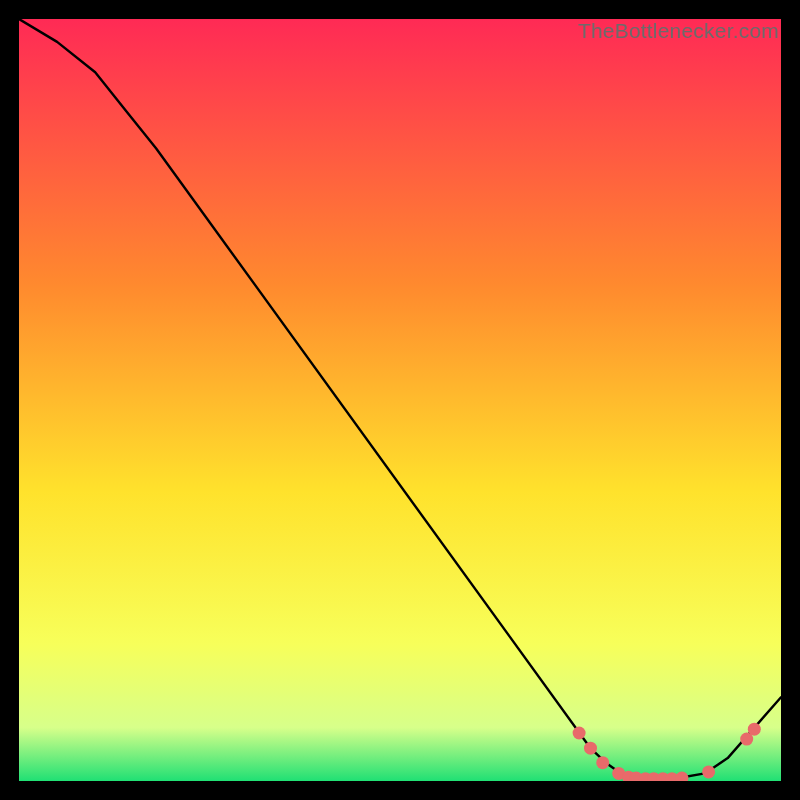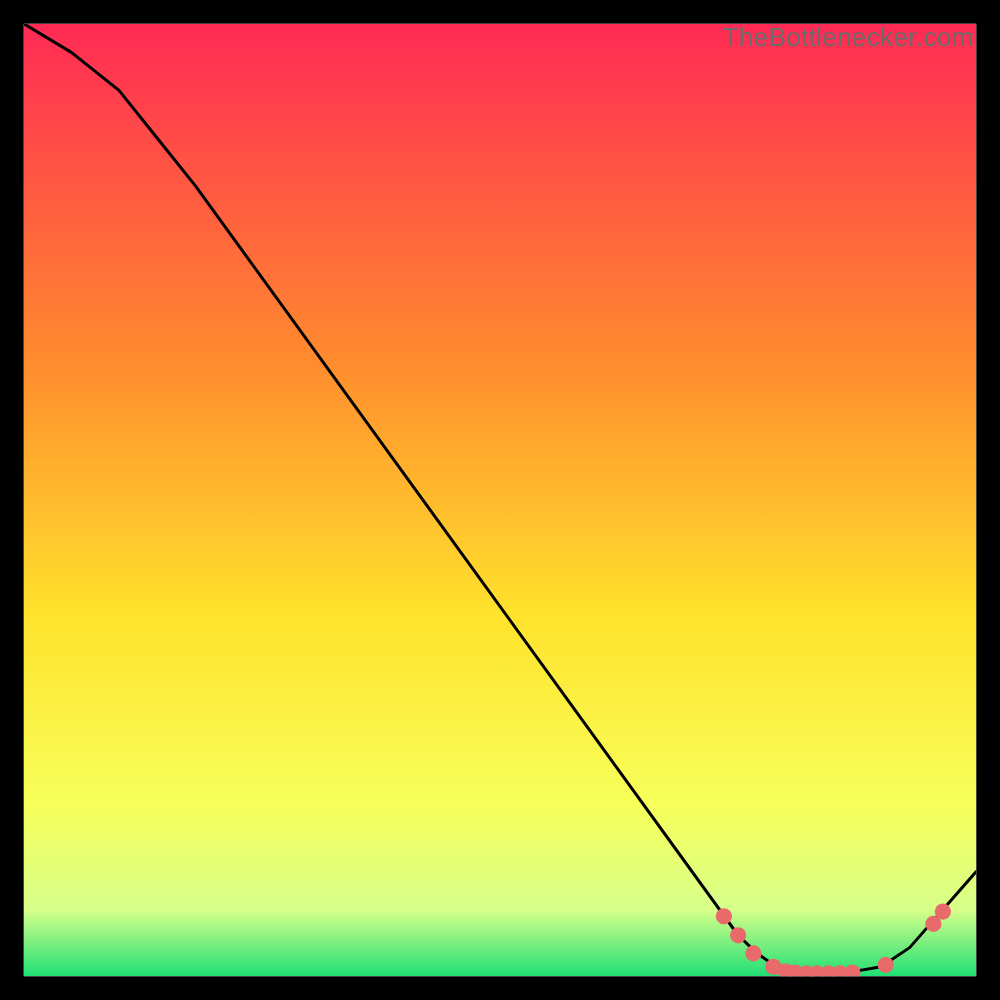--- a/index.html
+++ b/index.html
@@ -10,21 +10,21 @@
     background: #000;
     overflow: hidden;
     font-family: Arial, Helvetica, sans-serif;
   }
   .frame {
     position: absolute;
     left: 19px;
     top: 19px;
     width: 762px;
     height: 762px;
-    background: #ffffff;
+    background: #5eead4;
   }
   .plot {
     position: absolute;
     left: 0;
     top: 0;
     width: 762px;
     height: 762px;
   }
   .watermark {
     position: absolute;

